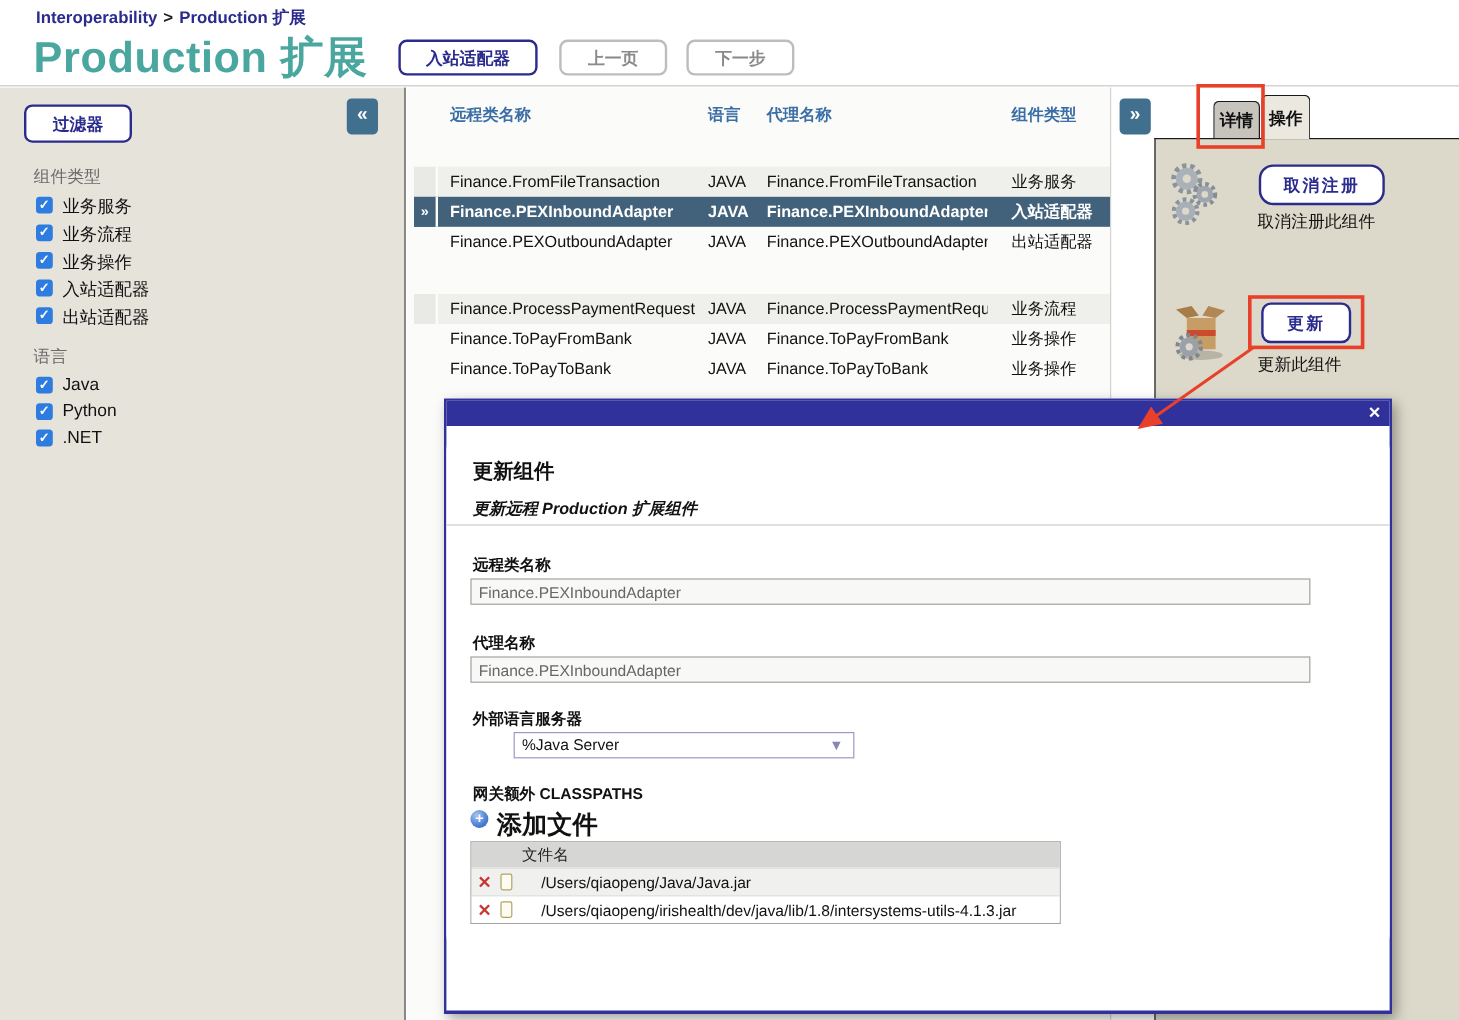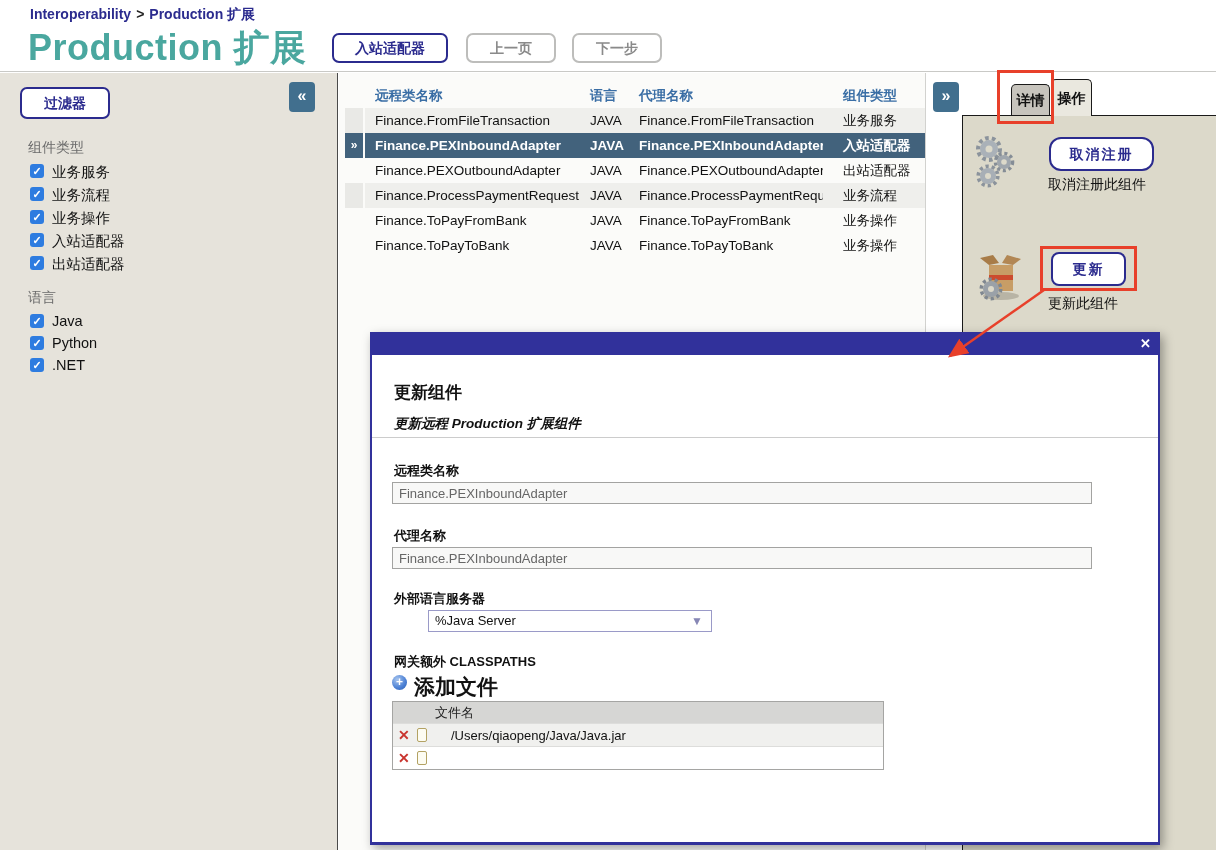--- a/index.html
+++ b/index.html
@@ -30,21 +30,21 @@
   
   .middle { position:absolute; left:339px; top:73px; width:586px; bottom:0; background:#fbfbf9; }
   .ctable { position:absolute; left:6px; top:11px; width:580px; font-size:13.5px; }
   .trow { display:flex; height:25px; line-height:25px; }
   .thead { height:24px; line-height:24px; color:#3a6ea5; font-weight:bold; }
   .c-sel { width:20px; border-right:2px solid #fbfbf9; flex:none; text-align:center; font-size:12px; }
   .c1 { width:218px; padding-left:10px; flex:none; white-space:nowrap; overflow:hidden; }
   .c2 { width:50px;  padding-left:7px;  flex:none; }
   .c3 { width:190px; padding-left:6px;  flex:none; white-space:nowrap; overflow:hidden; }
   .c4 { width:100px; padding-left:20px; flex:none; white-space:nowrap; }
-  .trow.alt { background:#efefec; }
+  .trow.alt { background:#efefec;margin-top:31px; }
   .trow.alt .c-sel { background:#e9e9e6; }
   .trow.selected { background:#42627c; color:#fff; font-weight:bold; }
   .trow.selected .c-sel { background:#42627c; color:#fff; }
 
   
   .gutter { position:absolute; left:925px; top:73px; width:37px; bottom:0; background:#fff; border-left:1px solid #d2d2cf; }
   .expand-btn { position:absolute; left:7px; top:9px; width:26px; height:30px; background:#416f8e; border-radius:4px; color:#fff; font-size:16px; font-weight:bold; text-align:center; line-height:28px; cursor:pointer; }
 
   
   .rightpanel { position:absolute; left:962px; top:72px; right:0; bottom:0; }
@@ -285,16 +285,17 @@
     <div class="cp-table">
       <div class="cp-head">文件名</div>
       <div class="cp-row alt">
         <span class="del-icon">✕</span>
         <span class="doc-icon"></span>
         <span class="cp-path">/Users/qiaopeng/Java/Java.jar</span>
       </div>
       <div class="cp-row">
         <span class="del-icon">✕</span>
         <span class="doc-icon"></span>
+        <span class="cp-path">/Users/qiaopeng/irishealth/dev/java/lib/1.8/intersystems-utils-4.1.3.jar</span>
       </div>
     </div>
   </div>
 </div>
 
 </body></html>

